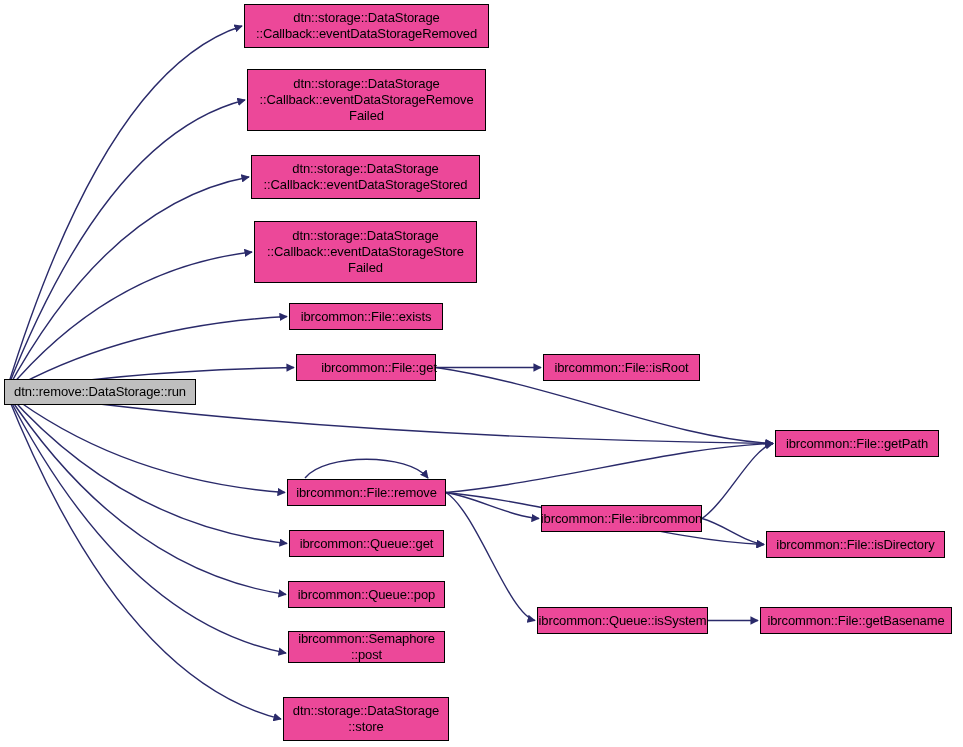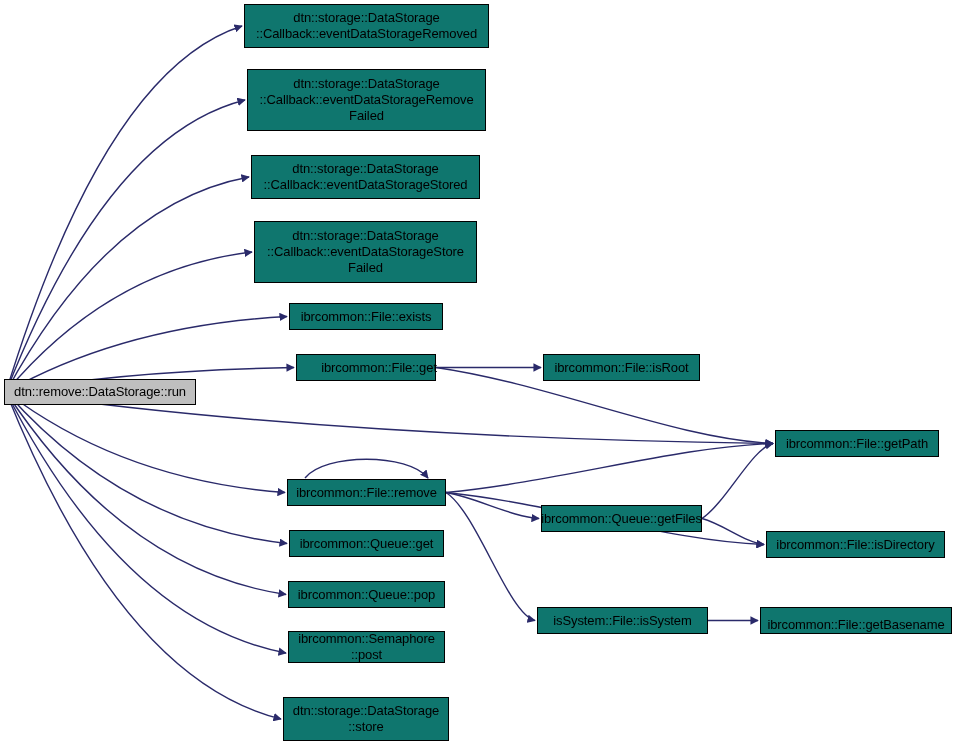--- a/index.html
+++ b/index.html
@@ -24,21 +24,21 @@
     pointer-events: none;
   }
   .node {
     position: absolute;
     box-sizing: border-box;
     display: flex;
     align-items: center;
     justify-content: center;
     text-align: center;
     border: 1px solid #000000;
-    background: #0f766e;
+    background: #ec4899;
     color: #000000;
     font-size: 13px;
     line-height: 16px;
     letter-spacing: -0.1px;
     white-space: pre-line;
     z-index: 3;
   }
   .node.root {
     background: #bfbfbf;
     border-color: #000000;
@@ -96,25 +96,25 @@
       <div class="node" style="left: 251px; top: 155px; width: 229px; height: 44px;"><span class="node-label">dtn::storage::DataStorage
 ::Callback::eventDataStorageStored</span></div>
       <div class="node" style="left: 254px; top: 221px; width: 223px; height: 62px;"><span class="node-label">dtn::storage::DataStorage
 ::Callback::eventDataStorageStore
 Failed</span></div>
       <div class="node" style="left: 289px; top: 303px; width: 154px; height: 27px;"><span class="node-label">ibrcommon::File::exists</span></div>
       <div class="node" style="left: 296px; top: 354px; width: 140px; height: 27px; padding-left: 26px;"><span class="node-label">ibrcommon::File::get</span></div>
       <div class="node" style="left: 543px; top: 354px; width: 157px; height: 27px;"><span class="node-label">ibrcommon::File::isRoot</span></div>
       <div class="node" style="left: 775px; top: 430px; width: 164px; height: 27px;"><span class="node-label">ibrcommon::File::getPath</span></div>
       <div class="node" style="left: 287px; top: 479px; width: 159px; height: 27px;"><span class="node-label">ibrcommon::File::remove</span></div>
-      <div class="node" style="left: 541px; top: 505px; width: 161px; height: 27px;"><span class="node-label">ibrcommon::Queue::getFiles</span></div>
+      <div class="node" style="left: 541px; top: 505px; width: 161px; height: 27px;"><span class="node-label">ibrcommon::File::ibrcommon</span></div>
       <div class="node" style="left: 766px; top: 531px; width: 179px; height: 27px;"><span class="node-label">ibrcommon::File::isDirectory</span></div>
       <div class="node" style="left: 289px; top: 530px; width: 155px; height: 27px;"><span class="node-label">ibrcommon::Queue::get</span></div>
       <div class="node" style="left: 288px; top: 581px; width: 157px; height: 27px;"><span class="node-label">ibrcommon::Queue::pop</span></div>
-      <div class="node" style="left: 537px; top: 607px; width: 171px; height: 27px;"><span class="node-label">isSystem::File::isSystem</span></div>
-      <div class="node" style="left: 760px; top: 607px; width: 192px; height: 27px; align-items: flex-end;"><span class="node-label">ibrcommon::File::getBasename</span></div>
+      <div class="node" style="left: 537px; top: 607px; width: 171px; height: 27px;"><span class="node-label">ibrcommon::Queue::isSystem</span></div>
+      <div class="node" style="left: 760px; top: 607px; width: 192px; height: 27px;"><span class="node-label">ibrcommon::File::getBasename</span></div>
       <div class="node" style="left: 288px; top: 631px; width: 157px; height: 32px;"><span class="node-label">ibrcommon::Semaphore
 ::post</span></div>
       <div class="node" style="left: 283px; top: 697px; width: 166px; height: 44px;"><span class="node-label">dtn::storage::DataStorage
 ::store</span></div>
     </div>
 
 </div>
 
 </body></html>

